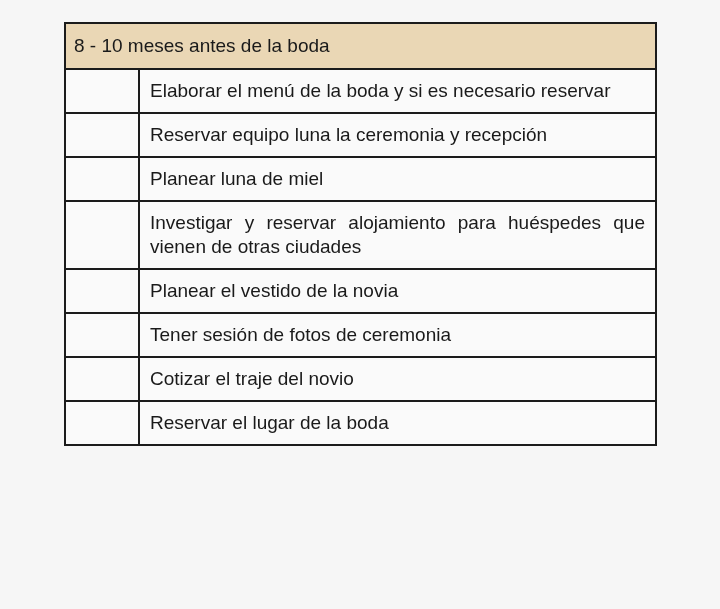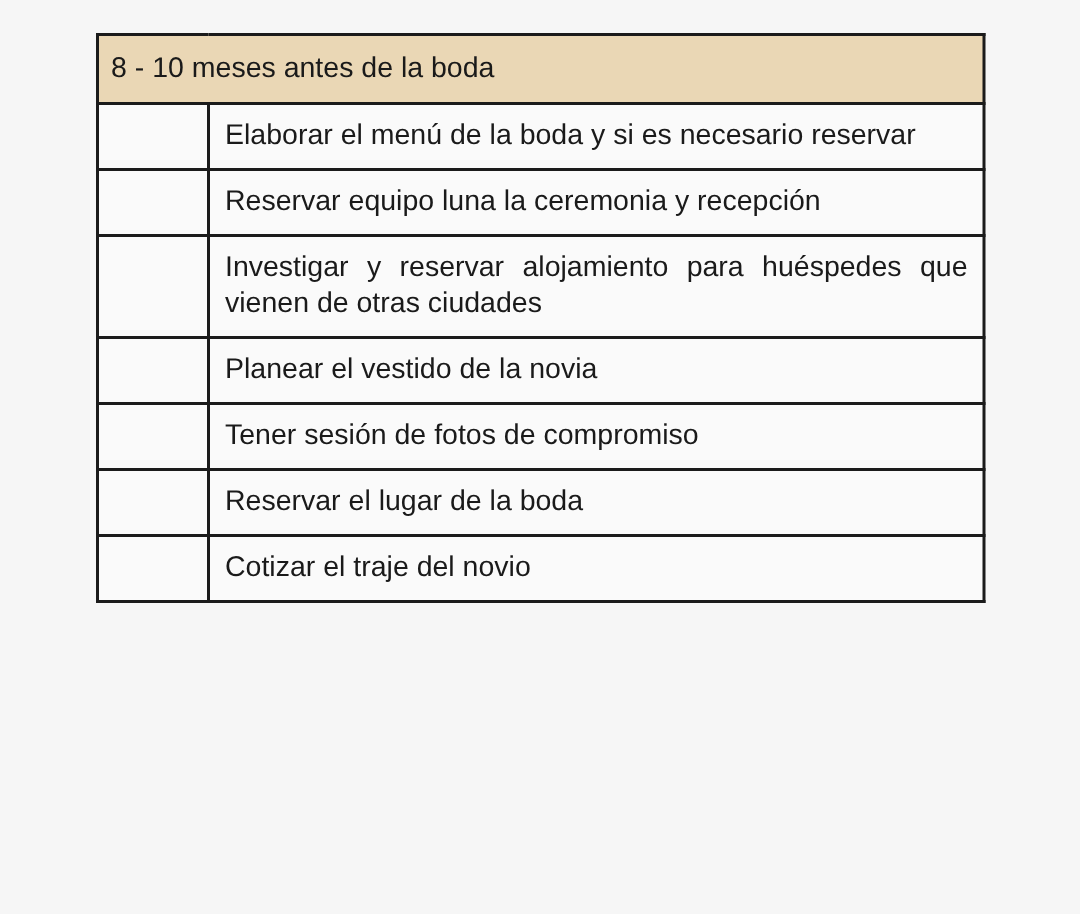--- a/index.html
+++ b/index.html
@@ -59,34 +59,38 @@
       <th class="title-cell" colspan="2">8 - 10 meses antes de la boda</th>
     </tr>
     <tr>
       <td class="check-cell"></td>
       <td class="task-cell">Elaborar el menú de la boda y si es necesario reservar</td>
     </tr>
     <tr>
       <td class="check-cell"></td>
       <td class="task-cell">Reservar equipo luna la ceremonia y recepción</td>
     </tr>
+    <tr>
+      <td class="check-cell"></td>
+      <td class="task-cell">Planear luna de miel</td>
+    </tr>
     <tr class="tall">
       <td class="check-cell"></td>
       <td class="task-cell">Investigar y reservar alojamiento para huéspedes que vienen de otras ciudades</td>
     </tr>
     <tr>
       <td class="check-cell"></td>
       <td class="task-cell">Planear el vestido de la novia</td>
     </tr>
     <tr>
       <td class="check-cell"></td>
-      <td class="task-cell">Tener sesión de fotos de compromiso</td>
+      <td class="task-cell">Tener sesión de fotos de ceremonia</td>
+    </tr>
+    <tr>
+      <td class="check-cell"></td>
+      <td class="task-cell">Cotizar el traje del novio</td>
     </tr>
     <tr>
       <td class="check-cell"></td>
       <td class="task-cell">Reservar el lugar de la boda</td>
     </tr>
-    <tr>
-      <td class="check-cell"></td>
-      <td class="task-cell">Cotizar el traje del novio</td>
-    </tr>
   </tbody>
 </table>
 
 </body></html>

